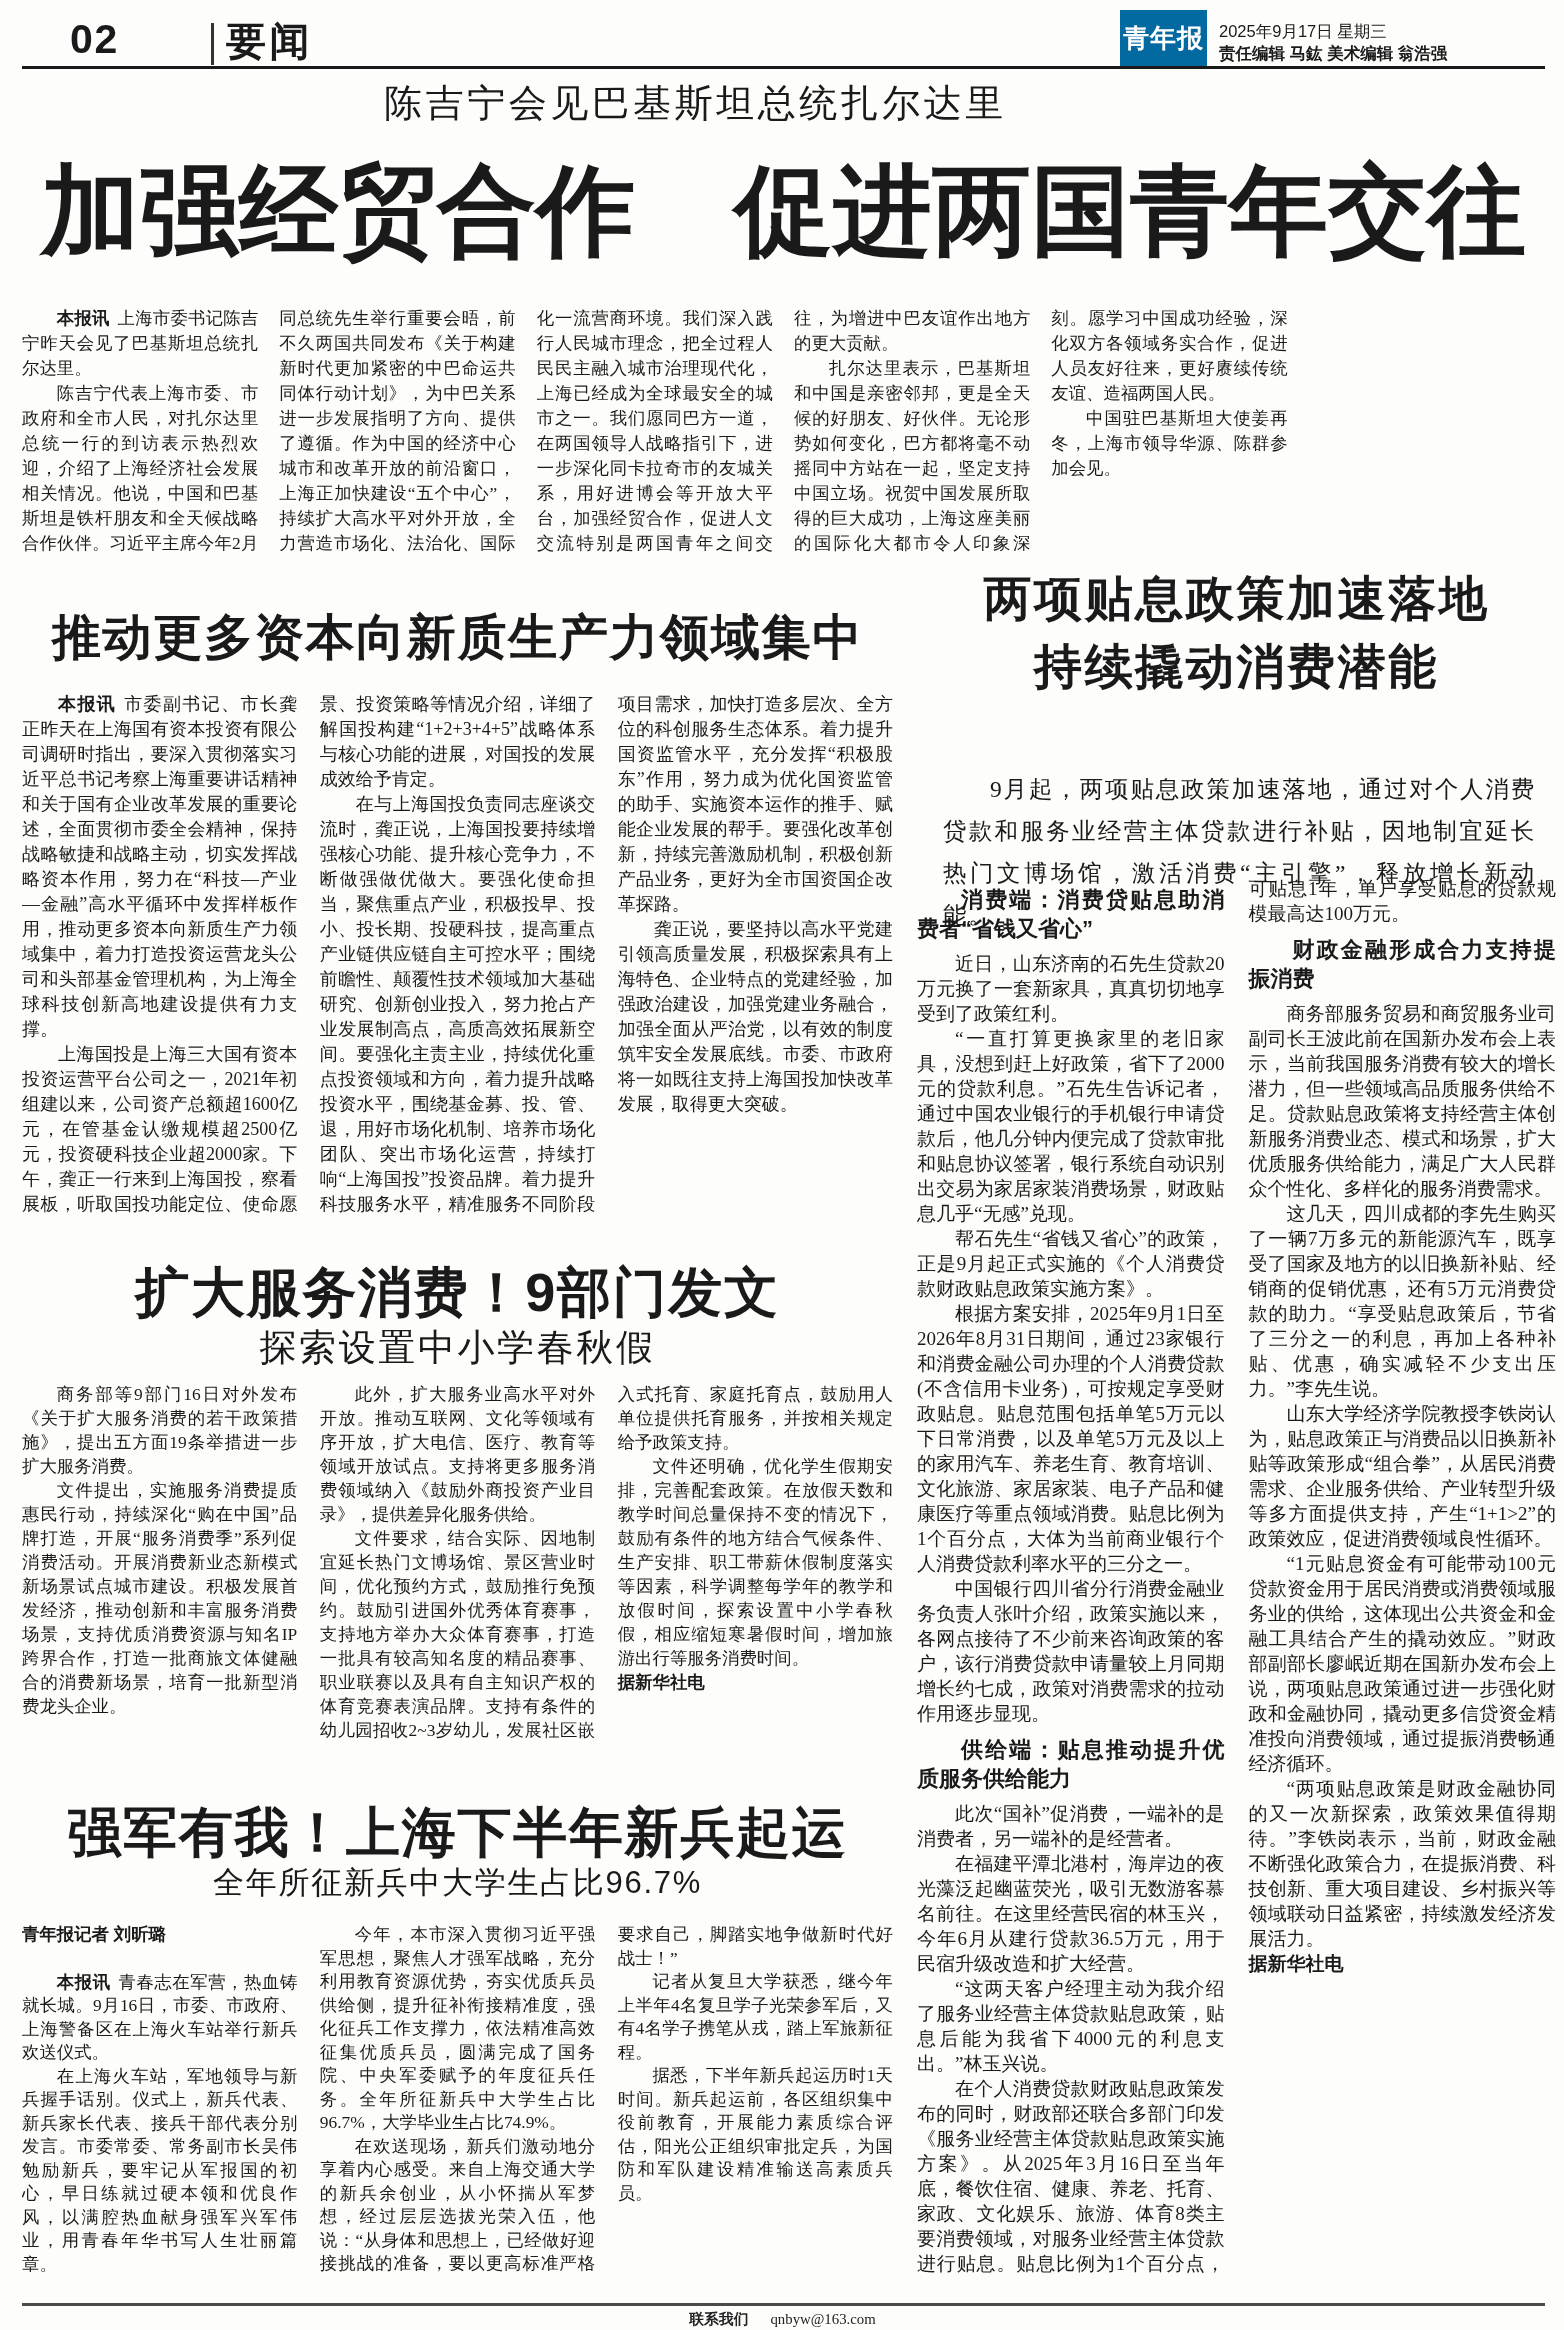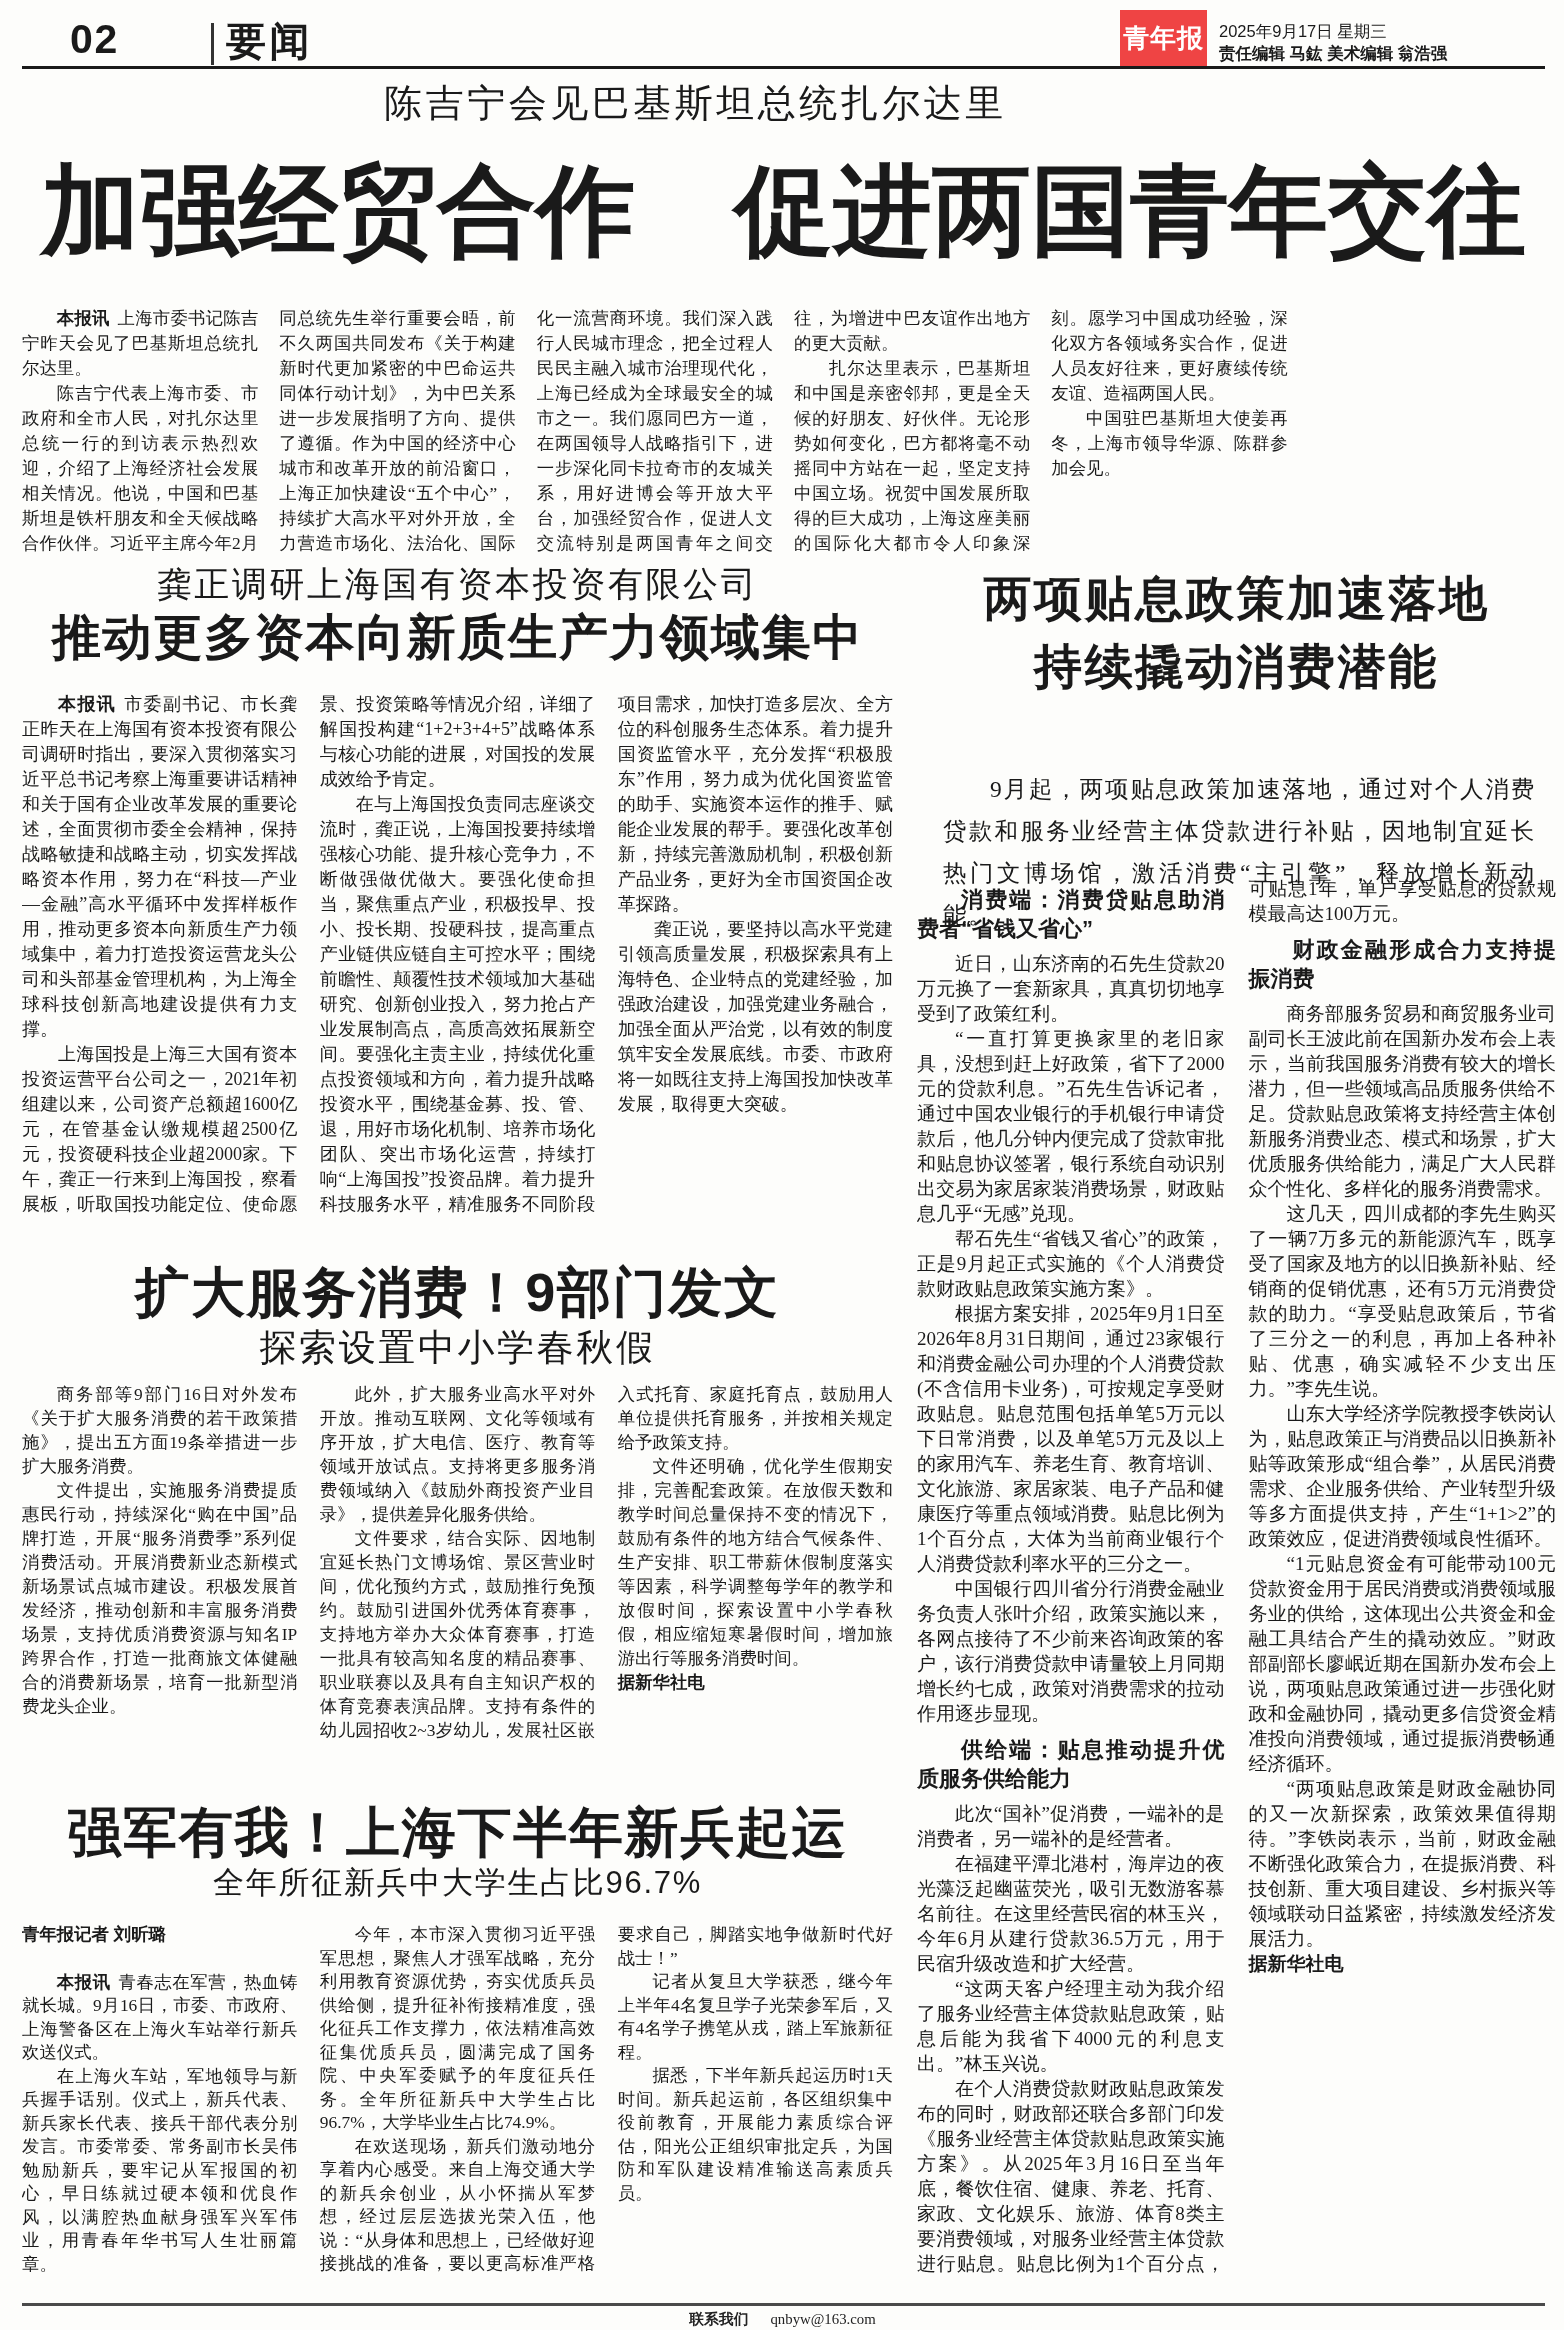--- a/index.html
+++ b/index.html
@@ -16,21 +16,21 @@
           margin:0 0 24px 0;}
   .credit{font-family:"Liberation Sans","DejaVu Sans",sans-serif;font-weight:700;text-align:left;
           text-indent:0;margin:0;}
   .sub{font-family:"Liberation Sans","DejaVu Sans",sans-serif;font-weight:700;margin:8.7px 0 7px 0;}
 
   
   .pageno{left:70px;top:15.6px;font-size:41px;font-weight:700;letter-spacing:1.7px;}
   .hdr-bar{left:211px;top:22.6px;width:2.6px;height:42px;background:#333;}
   .section{left:226px;top:14px;font-size:40px;font-weight:700;letter-spacing:3.5px;}
   .hrule{left:22px;top:66px;width:1523px;height:2.6px;background:#1a1a1a;}
-  .logo{left:1120px;top:9.6px;width:87px;height:57px;background:#ef4444;color:#fff;
+  .logo{left:1120px;top:9.6px;width:87px;height:57px;background:#0369a1;color:#fff;
         display:flex;align-items:center;justify-content:center;font-size:26px;font-weight:700;
         font-family:"Liberation Serif",serif;letter-spacing:0.9px;}
   .dateline{left:1219px;top:21px;font-size:16.5px;}
   .editors{left:1219px;top:43px;font-size:16.5px;font-weight:700;}
 
   
   .m-kicker{left:22px;top:78px;width:1347px;font-size:38px;letter-spacing:3.5px;}
   .m-headline{left:22px;top:136px;width:1523px;font-size:99px;line-height:149px;font-weight:900;
               white-space:nowrap;letter-spacing:0px;}
   .m-body{left:22px;top:306px;width:1523px;height:257px;column-count:6;column-gap:21px;
@@ -84,21 +84,20 @@
   <div class="abs sans center m-kicker">陈吉宁会见巴基斯坦总统扎尔达里</div>
   <div class="abs sans center m-headline">加强经贸合作　促进两国青年交往</div>
   <div class="abs cols m-body">
 
   <p class="para"><b class="lead">本报讯</b><span>上海市委书记陈吉宁昨天会见了巴基斯坦总统扎尔达里。</span></p>
       <p class="para"><span>陈吉宁代表上海市委、市政府和全市人民，对扎尔达里总统一行的到访表示热烈欢迎，介绍了上海经济社会发展相关情况。他说，中国和巴基斯坦是铁杆朋友和全天候战略合作伙伴。习近平主席今年2月同总统先生举行重要会晤，前不久两国共同发布《关于构建新时代更加紧密的中巴命运共同体行动计划》，为中巴关系进一步发展指明了方向、提供了遵循。作为中国的经济中心城市和改革开放的前沿窗口，上海正加快建设“五个中心”，持续扩大高水平对外开放，全力营造市场化、法治化、国际化一流营商环境。我们深入践行人民城市理念，把全过程人民民主融入城市治理现代化，上海已经成为全球最安全的城市之一。我们愿同巴方一道，在两国领导人战略指引下，进一步深化同卡拉奇市的友城关系，用好进博会等开放大平台，加强经贸合作，促进人文交流特别是两国青年之间交往，为增进中巴友谊作出地方的更大贡献。</span></p>
       <p class="para"><span>扎尔达里表示，巴基斯坦和中国是亲密邻邦，更是全天候的好朋友、好伙伴。无论形势如何变化，巴方都将毫不动摇同中方站在一起，坚定支持中国立场。祝贺中国发展所取得的巨大成功，上海这座美丽的国际化大都市令人印象深刻。愿学习中国成功经验，深化双方各领域务实合作，促进人员友好往来，更好赓续传统友谊、造福两国人民。</span></p>
       <p class="para"><span>中国驻巴基斯坦大使姜再冬，上海市领导华源、陈群参加会见。</span></p>
     </div>
 
-  <div class="abs sans center g-kicker">龚正调研上海国有资本投资有限公司</div>
   <div class="abs sans center g-headline">推动更多资本向新质生产力领域集中</div>
   <div class="abs cols g-body">
 
   <p class="para"><b class="lead">本报讯</b><span>市委副书记、市长龚正昨天在上海国有资本投资有限公司调研时指出，要深入贯彻落实习近平总书记考察上海重要讲话精神和关于国有企业改革发展的重要论述，全面贯彻市委全会精神，保持战略敏捷和战略主动，切实发挥战略资本作用，努力在“科技—产业—金融”高水平循环中发挥样板作用，推动更多资本向新质生产力领域集中，着力打造投资运营龙头公司和头部基金管理机构，为上海全球科技创新高地建设提供有力支撑。</span></p>
       <p class="para"><span>上海国投是上海三大国有资本投资运营平台公司之一，2021年初组建以来，公司资产总额超1600亿元，在管基金认缴规模超2500亿元，投资硬科技企业超2000家。下午，龚正一行来到上海国投，察看展板，听取国投功能定位、使命愿景、投资策略等情况介绍，详细了解国投构建“1+2+3+4+5”战略体系与核心功能的进展，对国投的发展成效给予肯定。</span></p>
       <p class="para"><span>在与上海国投负责同志座谈交流时，龚正说，上海国投要持续增强核心功能、提升核心竞争力，不断做强做优做大。要强化使命担当，聚焦重点产业，积极投早、投小、投长期、投硬科技，提高重点产业链供应链自主可控水平；围绕前瞻性、颠覆性技术领域加大基础研究、创新创业投入，努力抢占产业发展制高点，高质高效拓展新空间。要强化主责主业，持续优化重点投资领域和方向，着力提升战略投资水平，围绕基金募、投、管、退，用好市场化机制、培养市场化团队、突出市场化运营，持续打响“上海国投”投资品牌。着力提升科技服务水平，精准服务不同阶段项目需求，加快打造多层次、全方位的科创服务生态体系。着力提升国资监管水平，充分发挥“积极股东”作用，努力成为优化国资监管的助手、实施资本运作的推手、赋能企业发展的帮手。要强化改革创新，持续完善激励机制，积极创新产品业务，更好为全市国资国企改革探路。</span></p>
       <p class="para"><span>龚正说，要坚持以高水平党建引领高质量发展，积极探索具有上海特色、企业特点的党建经验，加强政治建设，加强党建业务融合，加强全面从严治党，以有效的制度筑牢安全发展底线。市委、市政府将一如既往支持上海国投加快改革发展，取得更大突破。</span></p>
     </div>
 
   <div class="abs sans center k-headline">扩大服务消费！9部门发文</div>

